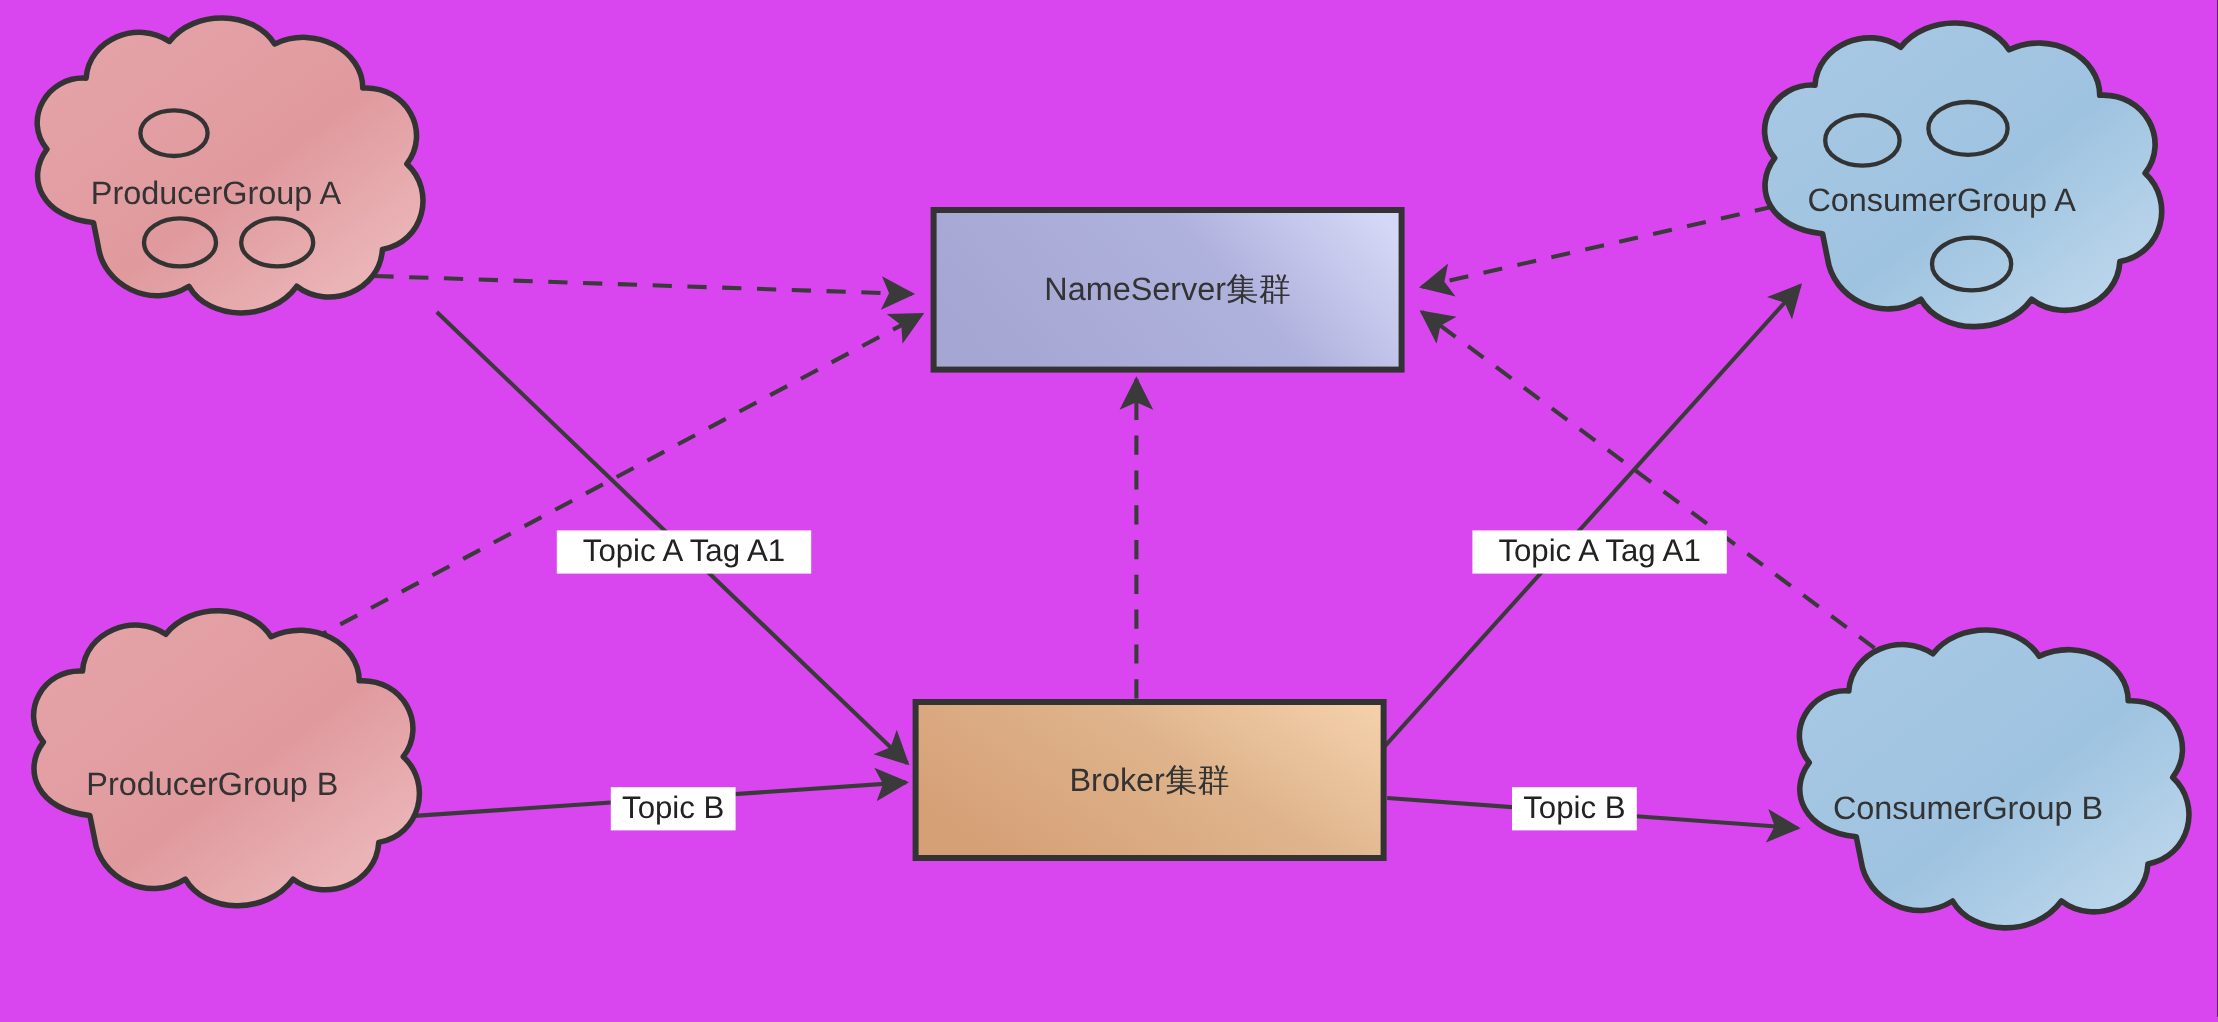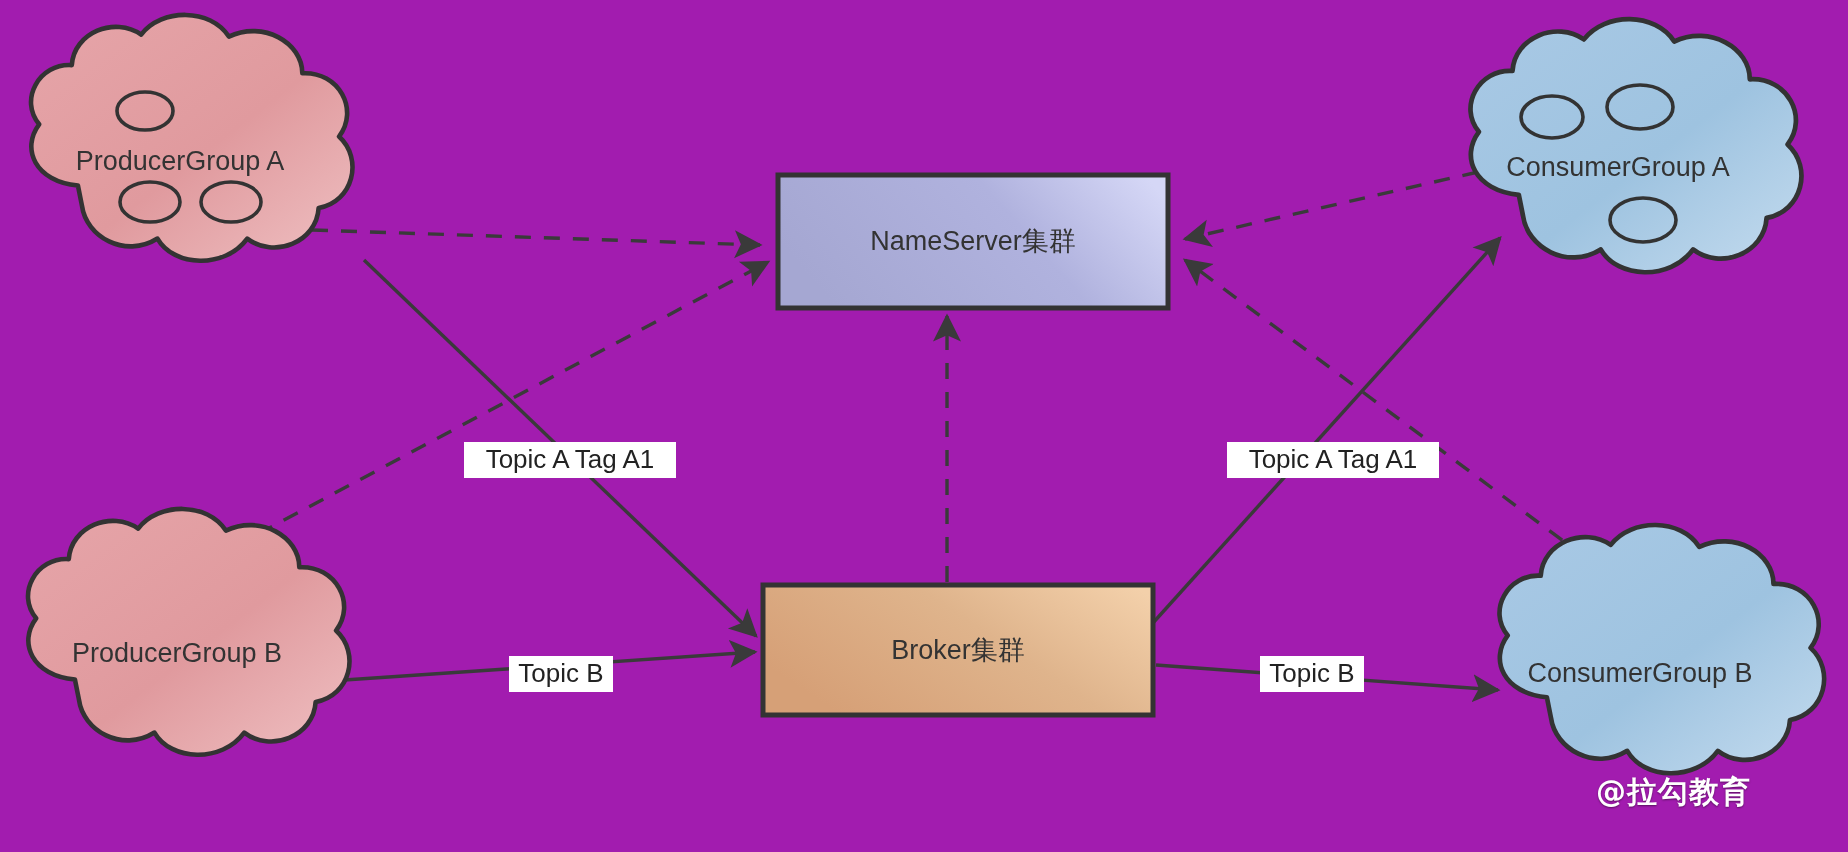--- a/index.html
+++ b/index.html
@@ -1,16 +1,16 @@
 <!DOCTYPE html>
 <html><head>
 <meta charset="utf-8">
 <style>
   html,body{margin:0;padding:0;background:#000;}
-  #stage{position:relative;width:1848px;height:852px;background:#a21caf;overflow:hidden;
+  #stage{position:relative;width:1848px;height:852px;background:#d946ef;overflow:hidden;
          font-family:"Liberation Sans","DejaVu Sans",sans-serif;}
   svg.layer{position:absolute;left:0;top:0;width:1848px;height:852px;}
   .nodetext{fill:#333333;font-family:"Liberation Sans","DejaVu Sans",sans-serif;
             font-size:27px;text-anchor:middle;dominant-baseline:middle;}
   .edgelabel{fill:#222222;font-family:"Liberation Sans","DejaVu Sans",sans-serif;
              font-size:26px;text-anchor:middle;dominant-baseline:middle;}
   .wm{position:absolute;color:#ffffff;font-size:30px;font-weight:bold;
       font-family:"DejaVu Sans",sans-serif;letter-spacing:1px;
       text-shadow:0 1px 2px rgba(0,0,0,.45);}
 </style>
@@ -156,14 +156,13 @@
         <rect x="509" y="656" width="104" height="36" fill="#ffffff"></rect>
         <text class="edgelabel" x="561" y="675">Topic B</text>
       </g>
       <g>
         <rect x="1260" y="656" width="104" height="36" fill="#ffffff"></rect>
         <text class="edgelabel" x="1312" y="675">Topic B</text>
       </g>
     </g>
   </svg>
 
-  <div class="wm" style="left:1596px;top:772px;">@拉勾教育</div>
 </div>
 
 </body></html>

